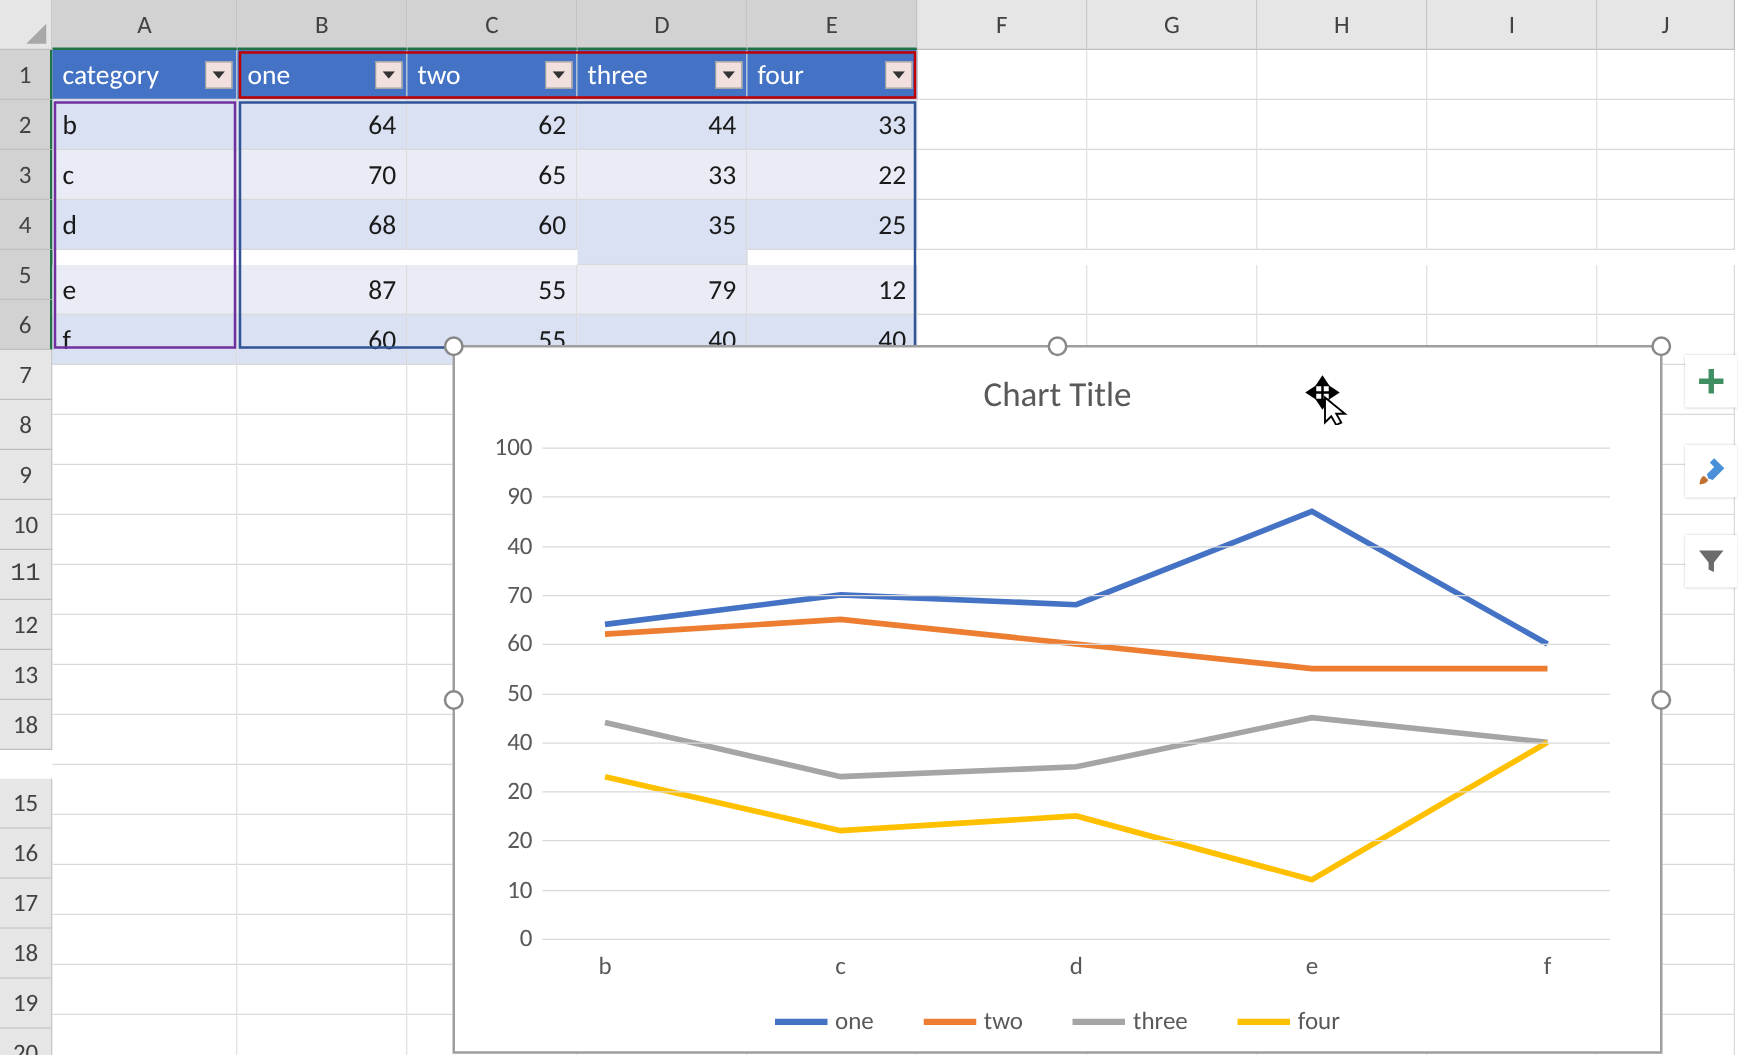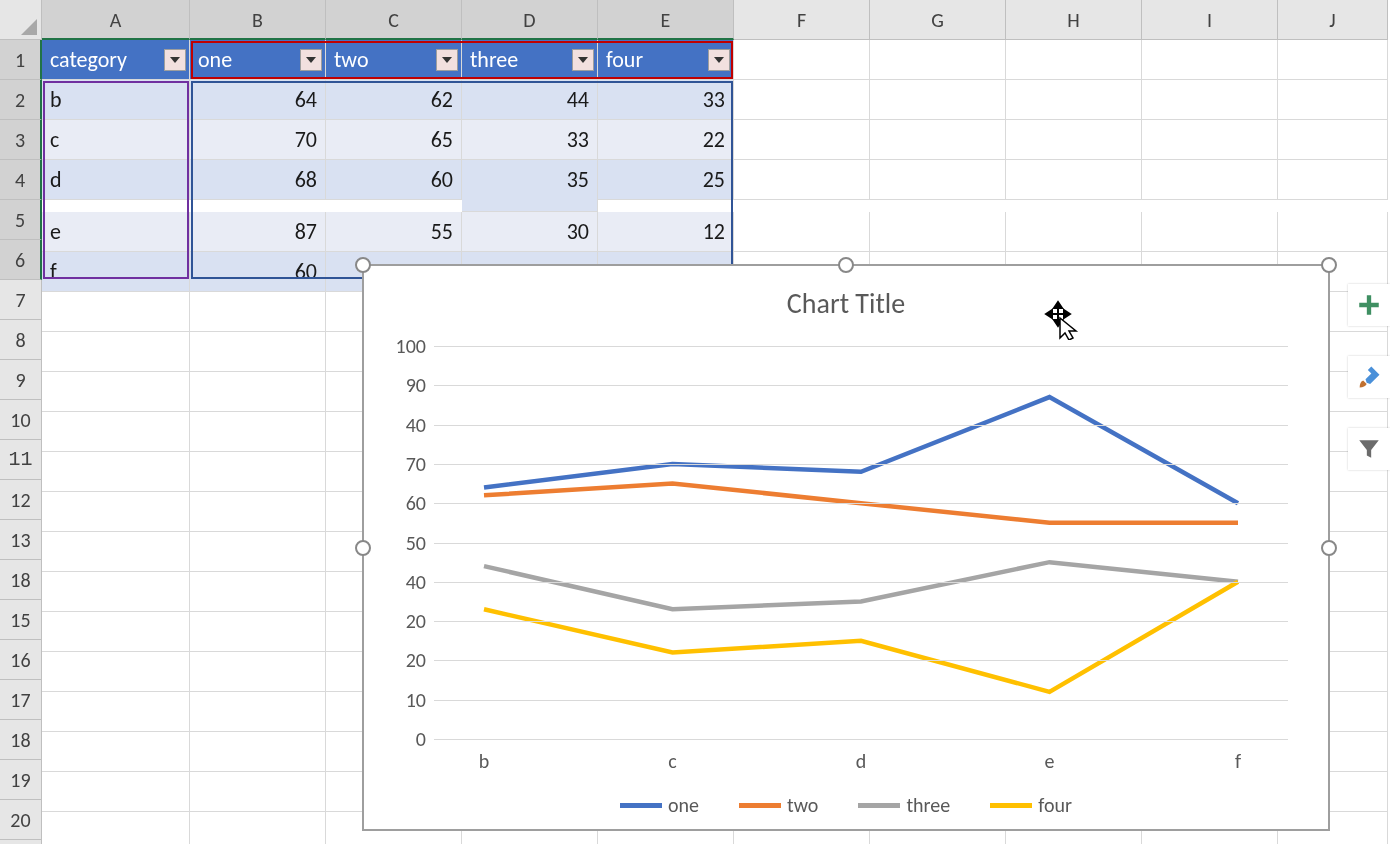--- a/index.html
+++ b/index.html
@@ -124,21 +124,21 @@
     border: 2px solid;
     pointer-events: none;
   }
   .sel-purple { border-color: #7030a0; }
   .sel-red    { border-color: #c00000; }
   .sel-blue   { border-color: #305496; }
 
   
   .chart-object {
     position: absolute;
-    left: 362px; top: 264px;
+    left: 362px; top: 276px;
     width: 968px; height: 567px;
     background: #fff;
     border: 2px solid #9e9e9e;
   }
   .sz-handle {
     position: absolute;
     width: 16px; height: 16px;
     border: 2px solid #888;
     background: #fff;
     border-radius: 50%;
@@ -248,21 +248,21 @@
         <div class="row-header sel" style="height: 40px;">5</div>
         <div class="row-header sel" style="height: 40px;">6</div>
         <div class="row-header" style="height: 40px;">7</div>
         <div class="row-header" style="height: 40px;">8</div>
         <div class="row-header" style="height: 40px;">9</div>
         <div class="row-header" style="height: 40px;">10</div>
         <div class="row-header" style="height: 40px; font-family: Liberation Mono, monospace;">11</div>
         <div class="row-header" style="height: 40px;">12</div>
         <div class="row-header" style="height: 40px;">13</div>
         <div class="row-header" style="height: 40px;">18</div>
-        <div class="row-header" style="height: 40px;">15</div>
+        <div class="row-header" style="height: 40px; margin-top: 23px;">15</div>
         <div class="row-header" style="height: 40px;">16</div>
         <div class="row-header" style="height: 40px;">17</div>
         <div class="row-header" style="height: 40px;">18</div>
         <div class="row-header" style="height: 40px;">19</div>
         <div class="row-header" style="height: 40px;">20</div>
         <div class="row-header" style="height: 40px;">21</div>
       </div>
     <div class="cells" id="cells">
         <div class="row">
           <div class="cell tbl-header" style="width: 148px; height: 40px;">category<div class="filter-btn">
@@ -329,21 +329,21 @@
           <div class="cell" style="width: 136px; height: 40px;"></div>
           <div class="cell" style="width: 136px; height: 40px;"></div>
           <div class="cell" style="width: 136px; height: 40px;"></div>
           <div class="cell" style="width: 136px; height: 40px;"></div>
           <div class="cell" style="width: 110px; height: 40px;"></div>
         </div>
         <div class="row">
           <div class="cell band-odd txt" style="width: 148px; height: 40px;">e</div>
           <div class="cell band-odd num" style="width: 136px; height: 40px;">87</div>
           <div class="cell band-odd num" style="width: 136px; height: 40px;">55</div>
-          <div class="cell band-odd num" style="width: 136px; height: 40px;">30</div>
+          <div class="cell band-odd num" style="width: 136px; height: 40px;">79</div>
           <div class="cell band-odd num" style="width: 136px; height: 40px;">12</div>
           <div class="cell" style="width: 136px; height: 40px;"></div>
           <div class="cell" style="width: 136px; height: 40px;"></div>
           <div class="cell" style="width: 136px; height: 40px;"></div>
           <div class="cell" style="width: 136px; height: 40px;"></div>
           <div class="cell" style="width: 110px; height: 40px;"></div>
         </div>
         <div class="row">
           <div class="cell band-even txt" style="width: 148px; height: 40px;">f</div>
           <div class="cell band-even num" style="width: 136px; height: 40px;">60</div>

